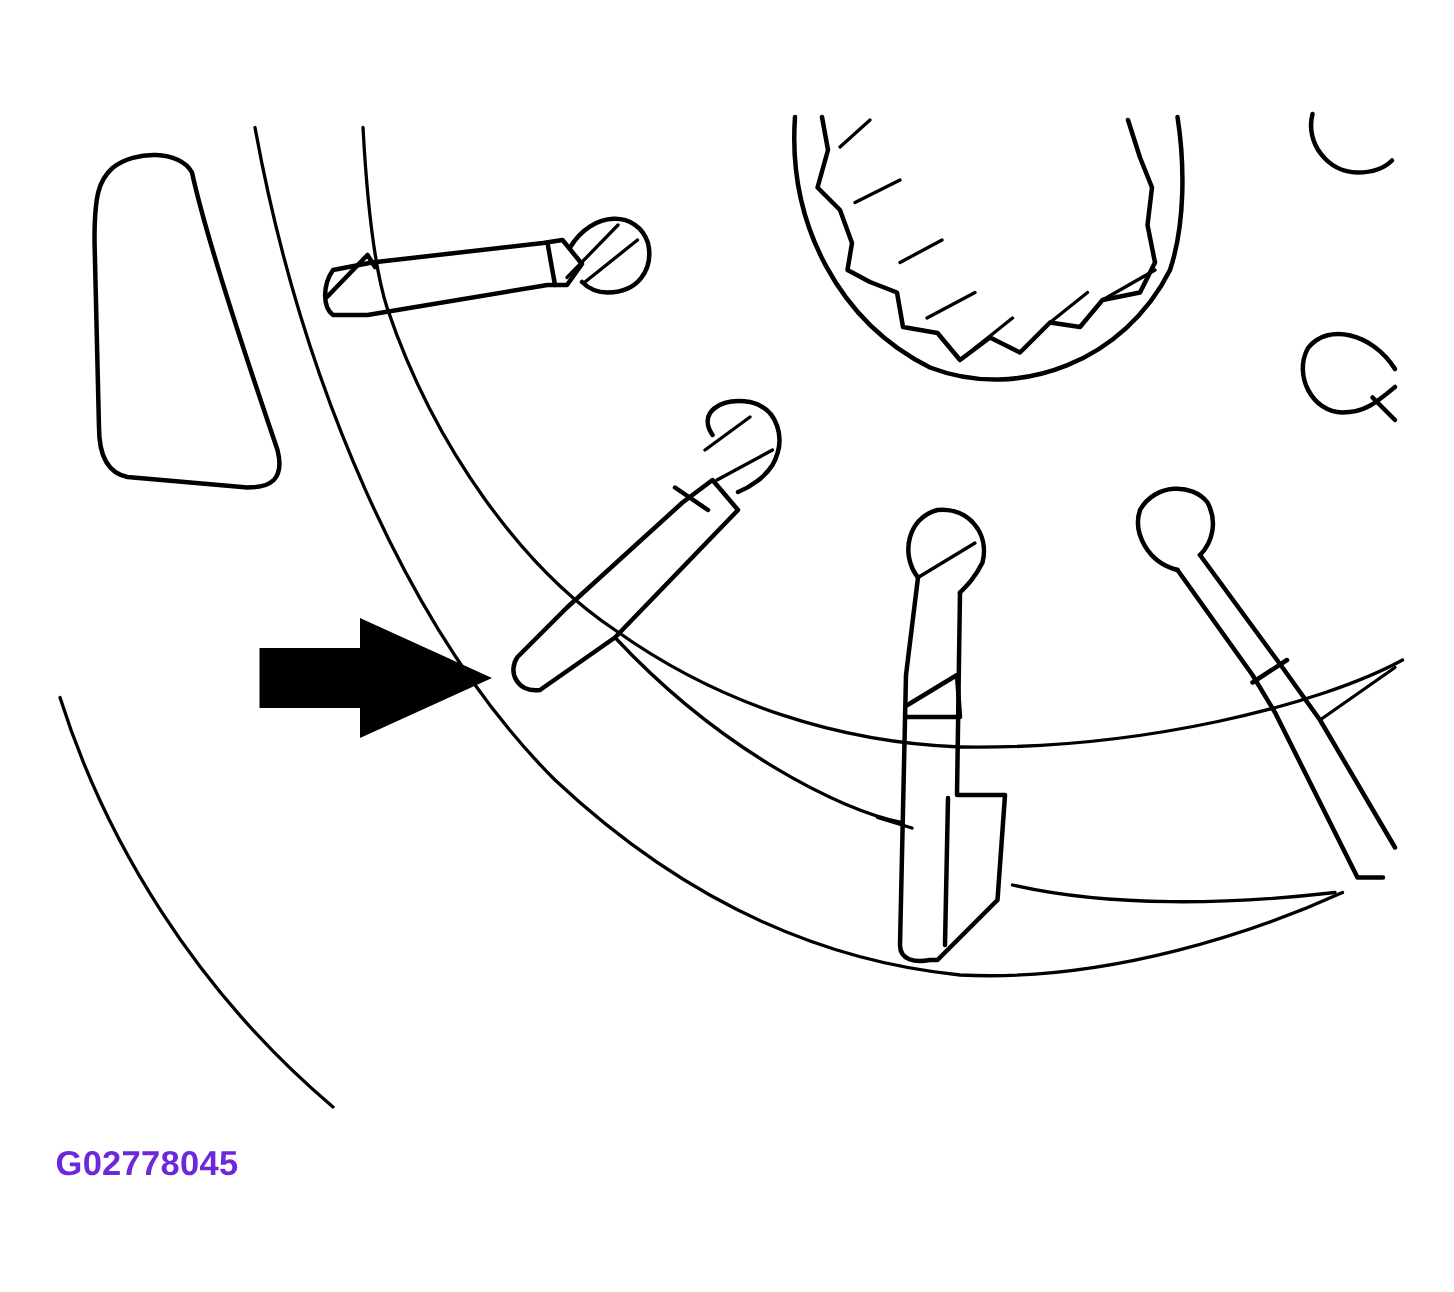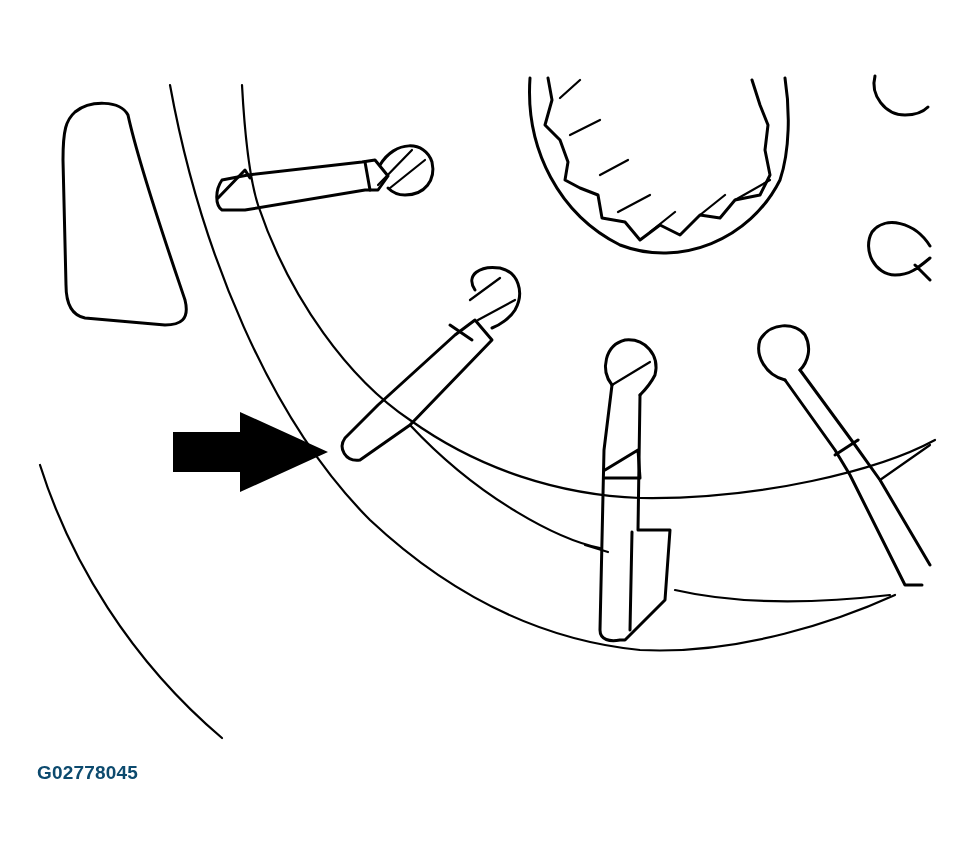--- a/index.html
+++ b/index.html
@@ -3,21 +3,21 @@
 <meta charset="utf-8">
 <style>
   html, body { margin: 0; padding: 0; background: #ffffff; }
   body { width: 969px; height: 861px; position: relative; overflow: hidden; }
   #figure { position: absolute; left: 0; top: 0; width: 969px; height: 861px; }
   .ln { fill: none; stroke: #000; stroke-width: 3; stroke-linecap: round; stroke-linejoin: round; }
   .thin { fill: none; stroke: #000; stroke-width: 2.2; stroke-linecap: round; stroke-linejoin: round; }
   .fig-id {
     position: absolute; left: 37px; top: 762px;
     font-family: "Liberation Sans", sans-serif; font-weight: bold;
-    font-size: 19px; color: #0c4a6e; letter-spacing: 0.2px;
+    font-size: 23px; color: #6d28d9; letter-spacing: 0.2px;
   }
 </style>
 </head>
 <body>
 
 <svg id="figure" viewBox="0 0 969 861" xmlns="http://www.w3.org/2000/svg">
 
   <path class="thin" d="M40,465 C70,560 130,660 222,738"></path>
 
   <path class="thin" d="M170,85 C200,250 270,420 370,520 C450,595 540,640 640,650 C740,655 840,620 895,595"></path>

